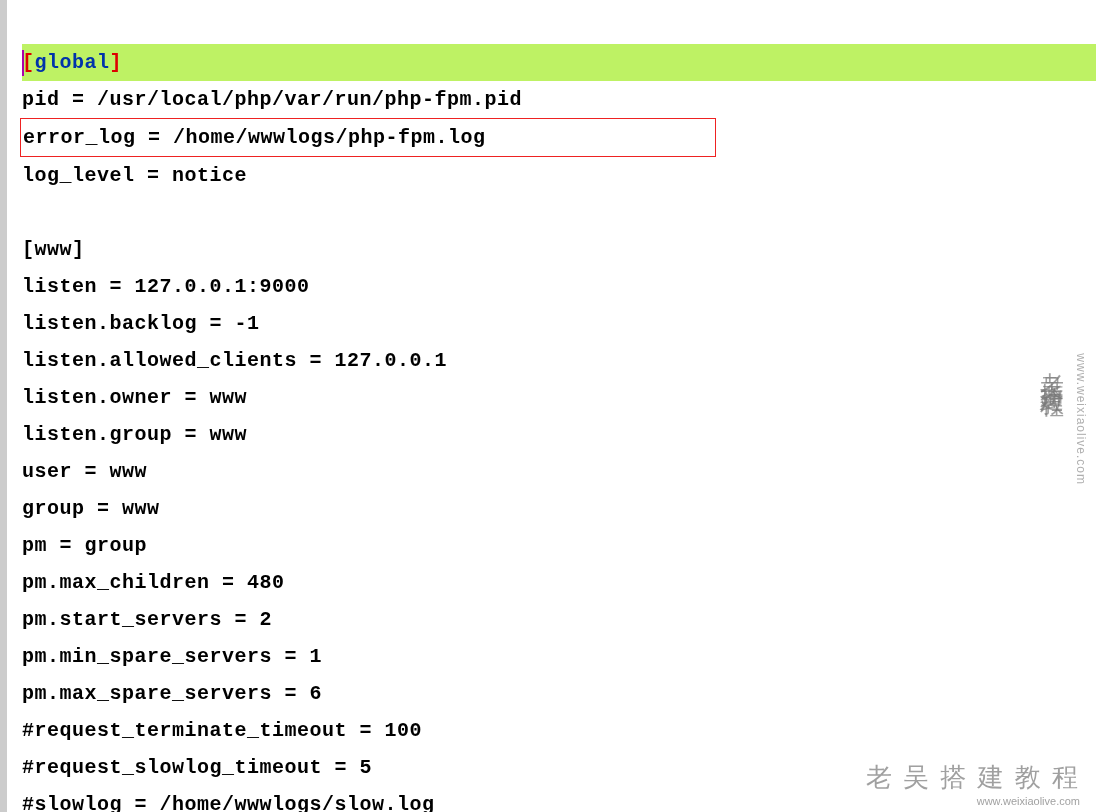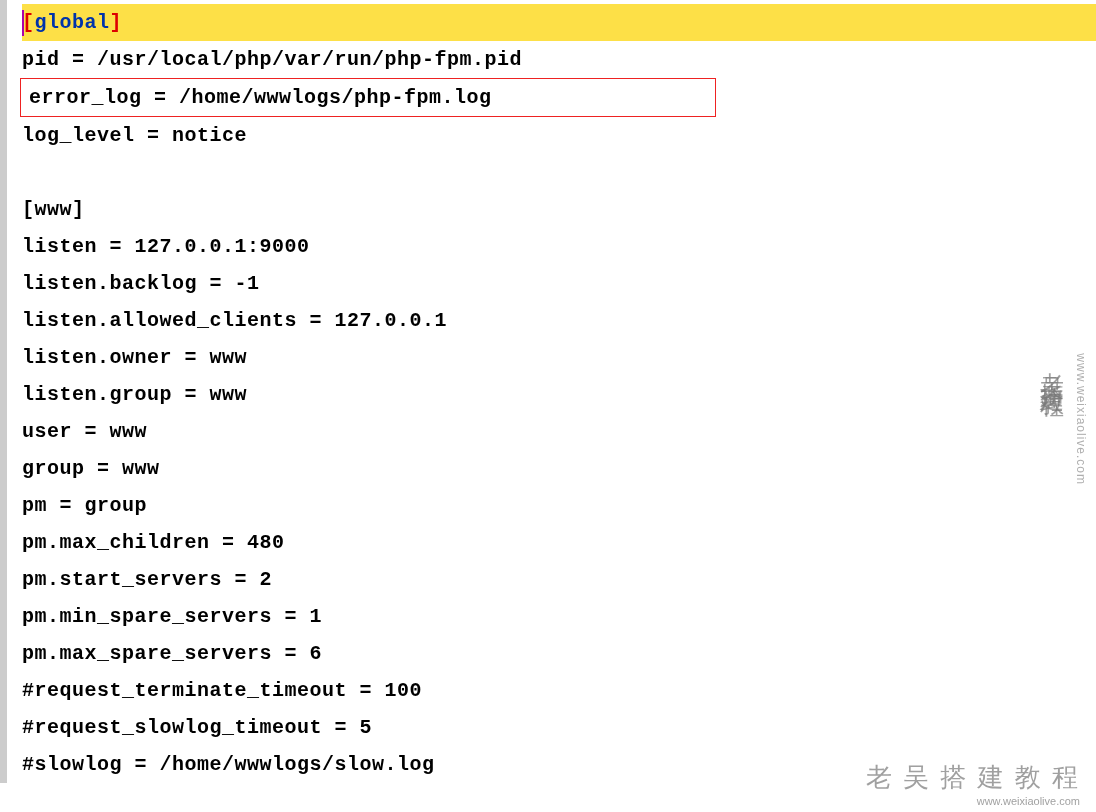--- a/index.html
+++ b/index.html
@@ -22,21 +22,22 @@
       padding-top: 4px;
     }
     .code-line {
       line-height: 37px;
       white-space: pre;
       color: #555555;
       letter-spacing: 0.5px;
       position: relative;
     }
     .highlighted-line {
-      background: #fde047;
+      background: #bef264;
+      margin-top: 40px;
     }
     .highlighted-line .cursor-bar {
       display: inline-block;
       width: 2px;
       height: 26px;
       background: #aa00aa;
       vertical-align: middle;
       margin-right: -2px;
       position: relative;
     }
@@ -48,21 +49,21 @@
       color: #0033aa;
       font-weight: bold;
     }
     .plain-text {
       color: #000000;
       font-weight: bold;
     }
     .red-box-wrapper {
       border: 1.5px solid #ee2222;
       margin-left: -2px;
-      padding-left: 8px;
+      padding-left: 2px;
       margin-right: 380px;
       font-family: Liberation Mono, monospace;
     }
     .watermark-bottom {
       position: absolute;
       bottom: 5px;
       right: 16px;
       font-family: "SimHei", "Microsoft YaHei", sans-serif;
       font-size: 26px;
       color: rgba(120, 120, 120, 0.7);

